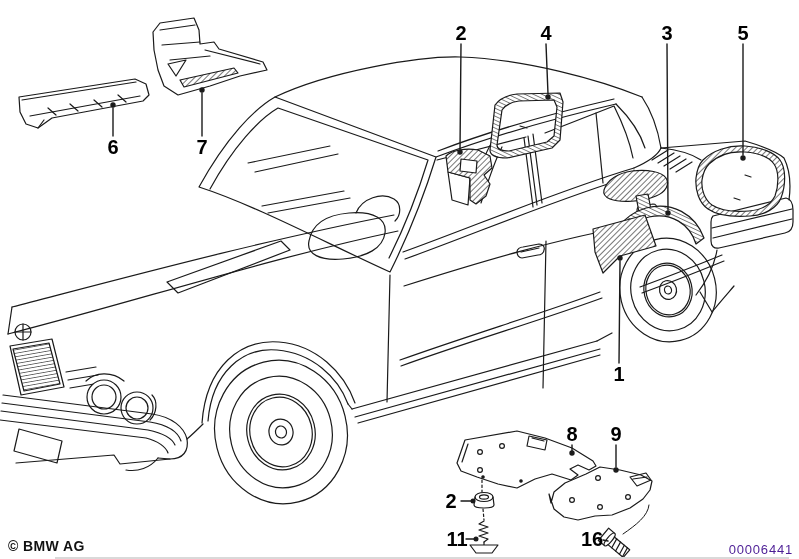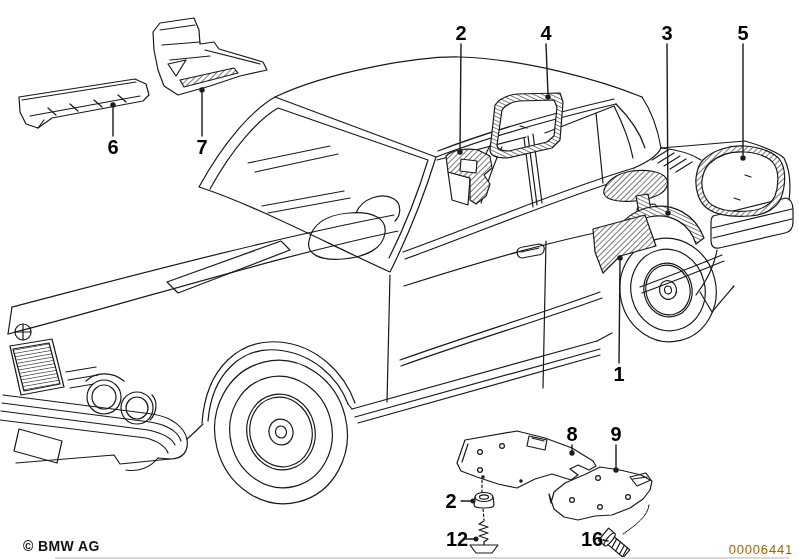--- a/index.html
+++ b/index.html
@@ -2,24 +2,24 @@
 <html><head>
 <meta charset="utf-8">
 <style>
   html,body{margin:0;padding:0;background:#fff;}
   .page{position:relative;width:799px;height:559px;background:#fff;overflow:hidden;
         font-family:"Liberation Sans",sans-serif;color:#000;}
   .art{position:absolute;left:0;top:0;}
   .callout{position:absolute;transform:translate(-50%,-50%);
            font-weight:bold;font-size:20px;line-height:1;color:#000;
            font-family:"Liberation Sans",sans-serif;user-select:none;}
-  .copyright{position:absolute;left:23px;top:538px;font-size:14px;font-weight:700;
+  .copyright{position:absolute;left:8px;top:538px;font-size:14px;font-weight:700;
              letter-spacing:.4px;color:#111;text-align:center;}
   .drawing-number{position:absolute;right:6px;top:542px;font-size:13px;
-                  letter-spacing:.8px;color:#a16207;}
+                  letter-spacing:.8px;color:#4c1d95;}
   .scan-edge{position:absolute;left:55px;right:10px;bottom:0;height:2px;background:#d9d9d9;}
 </style>
 </head>
 <body>
 
 <div class="page">
 
   <svg class="art" width="799" height="559" viewBox="0 0 799 559">
     <defs>
       <pattern id="h1" width="4" height="4" patternUnits="userSpaceOnUse" patternTransform="rotate(45)">
@@ -260,19 +260,19 @@
   <div class="callout" style="left:619px;top:374px">1</div>
   <div class="callout" style="left:461px;top:33px">2</div>
   <div class="callout" style="left:667px;top:33px">3</div>
   <div class="callout" style="left:546px;top:33px">4</div>
   <div class="callout" style="left:743px;top:33px">5</div>
   <div class="callout" style="left:113px;top:147px">6</div>
   <div class="callout" style="left:202px;top:147px">7</div>
   <div class="callout" style="left:572px;top:434px">8</div>
   <div class="callout" style="left:616px;top:434px">9</div>
   <div class="callout" style="left:592px;top:539px">16</div>
-  <div class="callout" style="left:457px;top:539px">12</div>
+  <div class="callout" style="left:457px;top:539px">11</div>
   <div class="callout" style="left:451px;top:501px">2</div>
 
   <div class="copyright">© BMW AG</div>
   <div class="drawing-number">00006441</div>
   <div class="scan-edge"></div>
 </div>
 
 </body></html>

